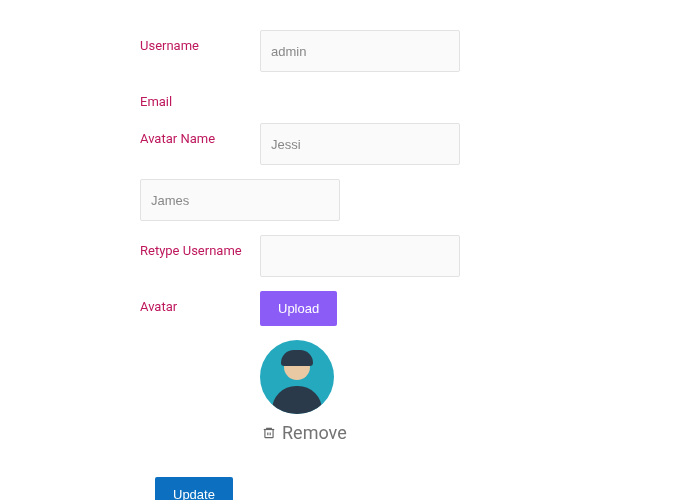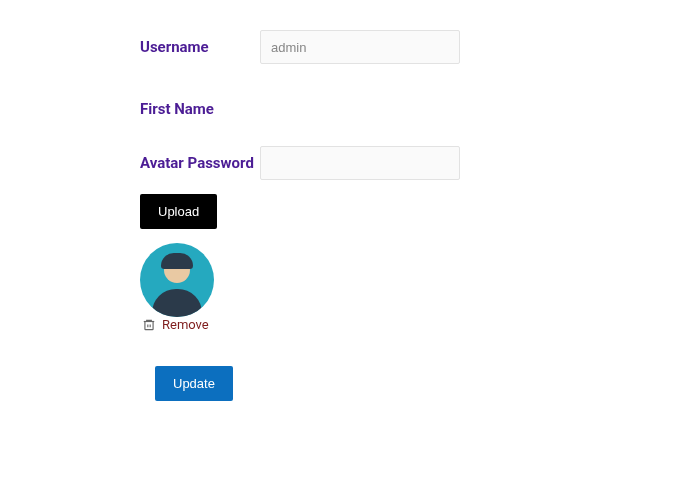--- a/index.html
+++ b/index.html
@@ -13,47 +13,47 @@
     padding: 30px 0 0 0;
   }
   .form { width: 560px; margin-left: 140px; }
   .row {
     display: flex;
     align-items: flex-start;
     margin-bottom: 14px;
   }
   .label {
     width: 120px;
-    font-weight: 700;
-    color: #4c1d95;
-    font-size: 15px;
+    font-weight: 400;
+    color: #be185d;
+    font-size: 13px;
     padding-top: 8px;
   }
   .control { flex: 1; max-width: 200px; }
   .input {
     width: 100%;
-    height: 34px;
+    height: 42px;
     border: 1px solid #e2e2e2;
     background: #fafafa;
     border-radius: 2px;
     padding: 6px 10px;
     font-size: 13px;
     color: #888;
     outline: none;
   }
   .btn {
     display: inline-block;
     border: none;
     color: #fff;
     font-size: 13px;
     padding: 10px 18px;
     cursor: pointer;
     border-radius: 2px;
   }
-  .btn-upload { background: #000000; }
+  .btn-upload { background: #8b5cf6; }
   .btn-update { background: #0c6fbf; margin-left: 15px; margin-top: 20px;}
   .avatar-block { display: flex; flex-direction: column; align-items: flex-start; }
   .avatar-img {
     margin-top: 14px;
     width: 74px;
     height: 74px;
     border-radius: 50%;
     background: #25a9bf;
     display: flex;
     align-items: center;
@@ -79,59 +79,67 @@
     position: absolute;
     bottom: -6px;
     width: 50px; height: 34px;
     background: #2b3a4a;
     border-radius: 24px 24px 0 0;
   }
   .remove-row {
     display: flex;
     align-items: center;
     gap: 6px;
-    margin-top: 0;
+    margin-top: 8px;
     margin-left: 2px;
-    color: #7f1d1d;
-    font-size: 13px;
+    color: #737373;
+    font-size: 18px;
     cursor: pointer;
   }
   .trash-icon svg { display: block; }
 </style>
 </head>
 <body>
 
 <div class="form">
 
   <div class="row">
     <div class="label">Username</div>
     <div class="control">
       <input class="input" type="text" value="admin" style="">
     </div>
   </div>
 
   <div class="row">
+    <div class="label">Email</div>
   </div>
 
   <div class="row">
-    <div class="label">First Name</div>
+    <div class="label">Avatar Name</div>
+    <div class="control">
+      <input class="input" type="text" value="Jessi" style="">
+    </div>
   </div>
 
   <div class="row">
+    <div class="control">
+      <input class="input" type="text" value="James" style="">
+    </div>
   </div>
 
 
   <div class="row">
-    <div class="label">Avatar Password</div>
+    <div class="label">Retype Username</div>
     <div class="control">
       <input class="input" type="password" value="" style="">
     </div>
   </div>
 
   <div class="row">
+    <div class="label">Avatar</div>
     <div class="control avatar-block">
       <button class="btn btn-upload">Upload</button>
       <div class="avatar-img">
         <div class="avatar-body"></div>
         <div class="avatar-head"></div>
         <div class="avatar-hair"></div>
       </div>
       <div class="remove-row">
         <span class="trash-icon">
           <svg width="14" height="14" viewBox="0 0 24 24" fill="none" stroke="#666" stroke-width="2">

